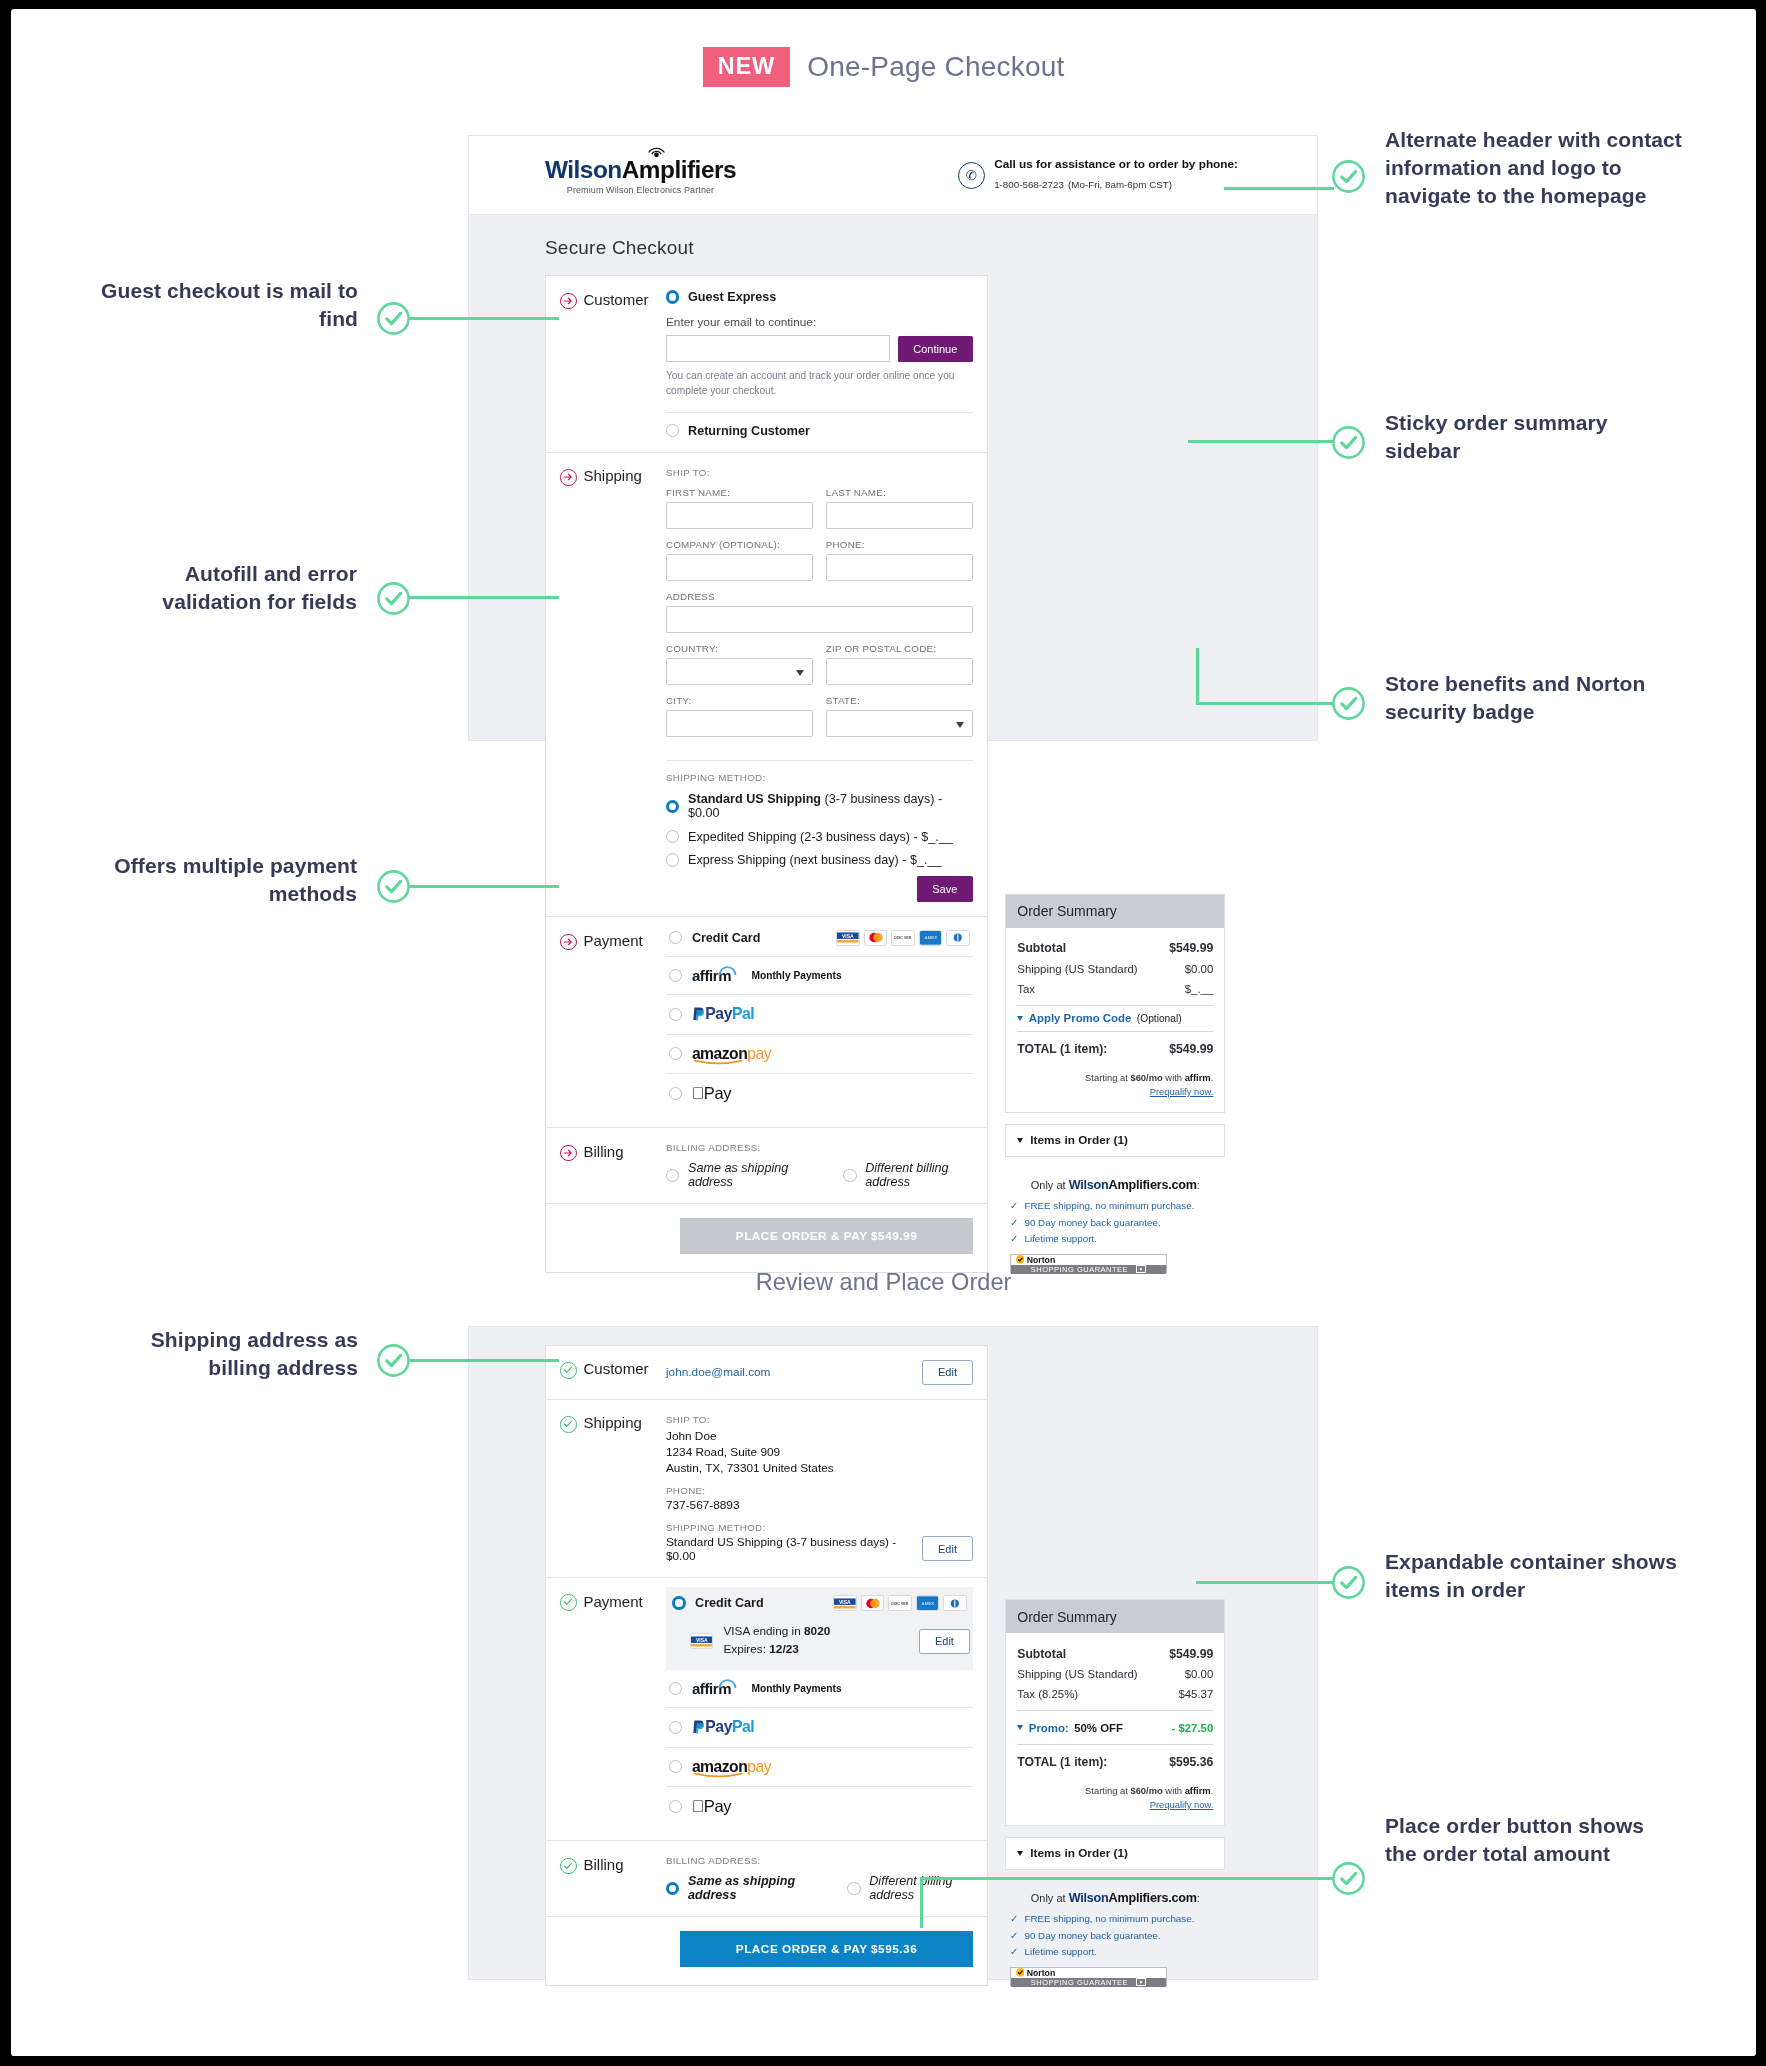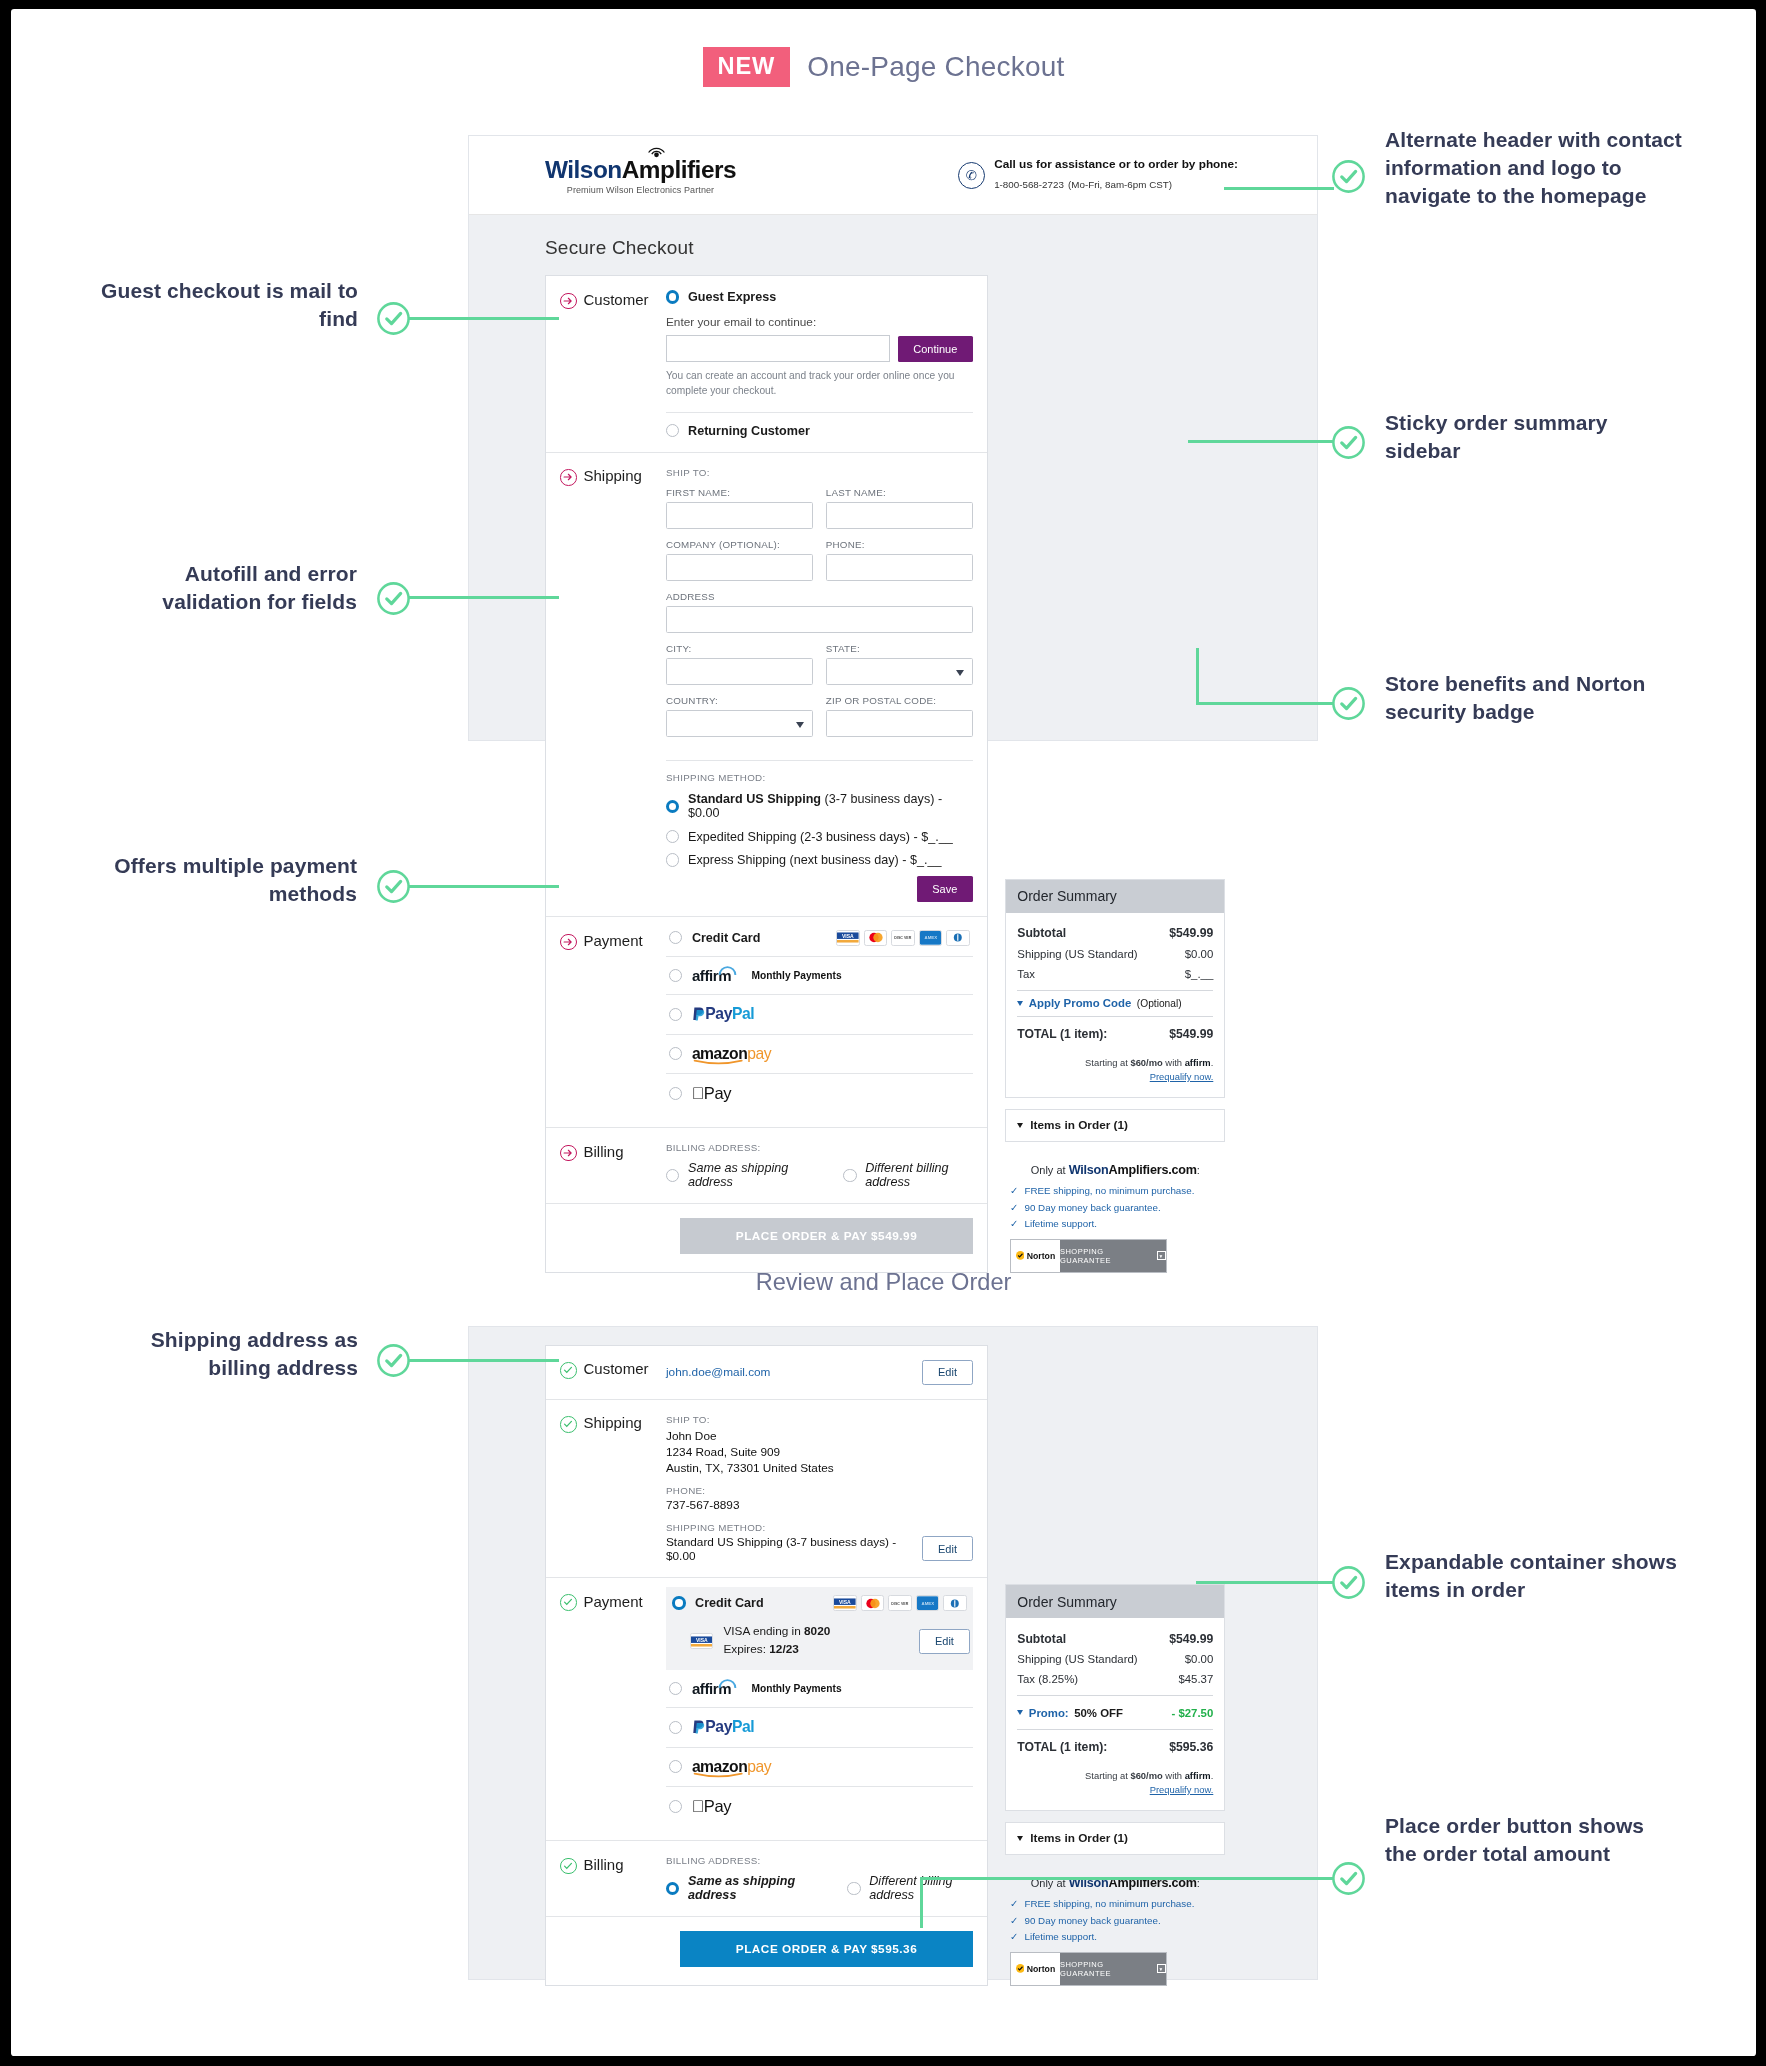--- a/index.html
+++ b/index.html
@@ -171,21 +171,21 @@
     padding: 8.7px 11px; font-size: 11.8px; font-weight: bold; color: #1a1a1a;
     display: flex; align-items: center; gap: 7px;
   }
   .benefits { margin-top: 20.5px; padding: 0 4.7px; }
   .ben-head { font-size: 11px; color: #2b2f35; text-align: center; position: relative; }
   .ben-head b { font-size: 12.6px; color: #10356f; letter-spacing: -0.2px;}
   .ben-head b .dk { color: #111; }
   .ben-list { margin-top: 8.7px; }
   .ben-item { font-size: 9.8px; color: #1f63a8; display: flex; gap: 6.3px; margin-bottom: 5.5px; align-items: baseline;}
   .norton {
-    margin-top: 9.4px; display: flex; width: 157px; height: 34px; border: 0.8px solid #b9bdc3;
+    margin-top: 9.4px; display: flex; width: 157px; height: 19px; border: 0.8px solid #b9bdc3; flex-direction: column;
   }
   .norton-l { background:#fff; display:flex; align-items:center; gap:2.4px; padding: 0 4.7px; font-size: 8.7px; font-weight: bold; color: #111;}
   .norton-r { background:#7b7f85; color:#fff; flex:1; display:flex; align-items:center; justify-content:center; font-size:7.5px; letter-spacing:0.5px; gap: 7.9px;}
   .norton-box { width: 10.2px; height: 8.7px; border: 0.8px solid #fff; display:flex;align-items:center;justify-content:center;font-size:5.5px;}
 
   
   .anno { position: absolute; font-size: 21px; line-height: 1.32; color: #353b56; font-weight: bold; letter-spacing: 0.1px;}
   .anno.right { text-align: left; }
   .anno.left { text-align: right; }
   .chk { position: absolute; width: 35px; height: 35px; }
@@ -296,36 +296,36 @@
                 <div class="fld-lbl">PHONE:</div>
                 <input class="inp" style="">
               </div>
             </div>
             <div class="fld">
               <div class="fld-lbl">ADDRESS</div>
               <input class="inp" style="">
             </div>
             <div class="field-row">
               <div class="fld">
+                <div class="fld-lbl">COUNTRY:</div>
+                <div class="inp sel"></div>
+              </div>
+              <div class="fld">
+                <div class="fld-lbl">ZIP OR POSTAL CODE:</div>
+                <input class="inp" style="">
+              </div>
+            </div>
+            <div class="field-row">
+              <div class="fld">
                 <div class="fld-lbl">CITY:</div>
                 <input class="inp" style="">
               </div>
               <div class="fld">
                 <div class="fld-lbl">STATE:</div>
                 <div class="inp sel"></div>
-              </div>
-            </div>
-            <div class="field-row">
-              <div class="fld">
-                <div class="fld-lbl">COUNTRY:</div>
-                <div class="inp sel"></div>
-              </div>
-              <div class="fld">
-                <div class="fld-lbl">ZIP OR POSTAL CODE:</div>
-                <input class="inp" style="">
               </div>
             </div>
 
             <div class="divider"></div>
             <div class="ship-to">SHIPPING METHOD:</div>
             <div style="height:9.4px"></div>
             <div class="ship-methods">
               <div class="opt">
                 <span class="radio on"></span>
                 <span class="opt-txt"><b>Standard US Shipping</b><span> (3-7 business days) - $0.00</span></span>

